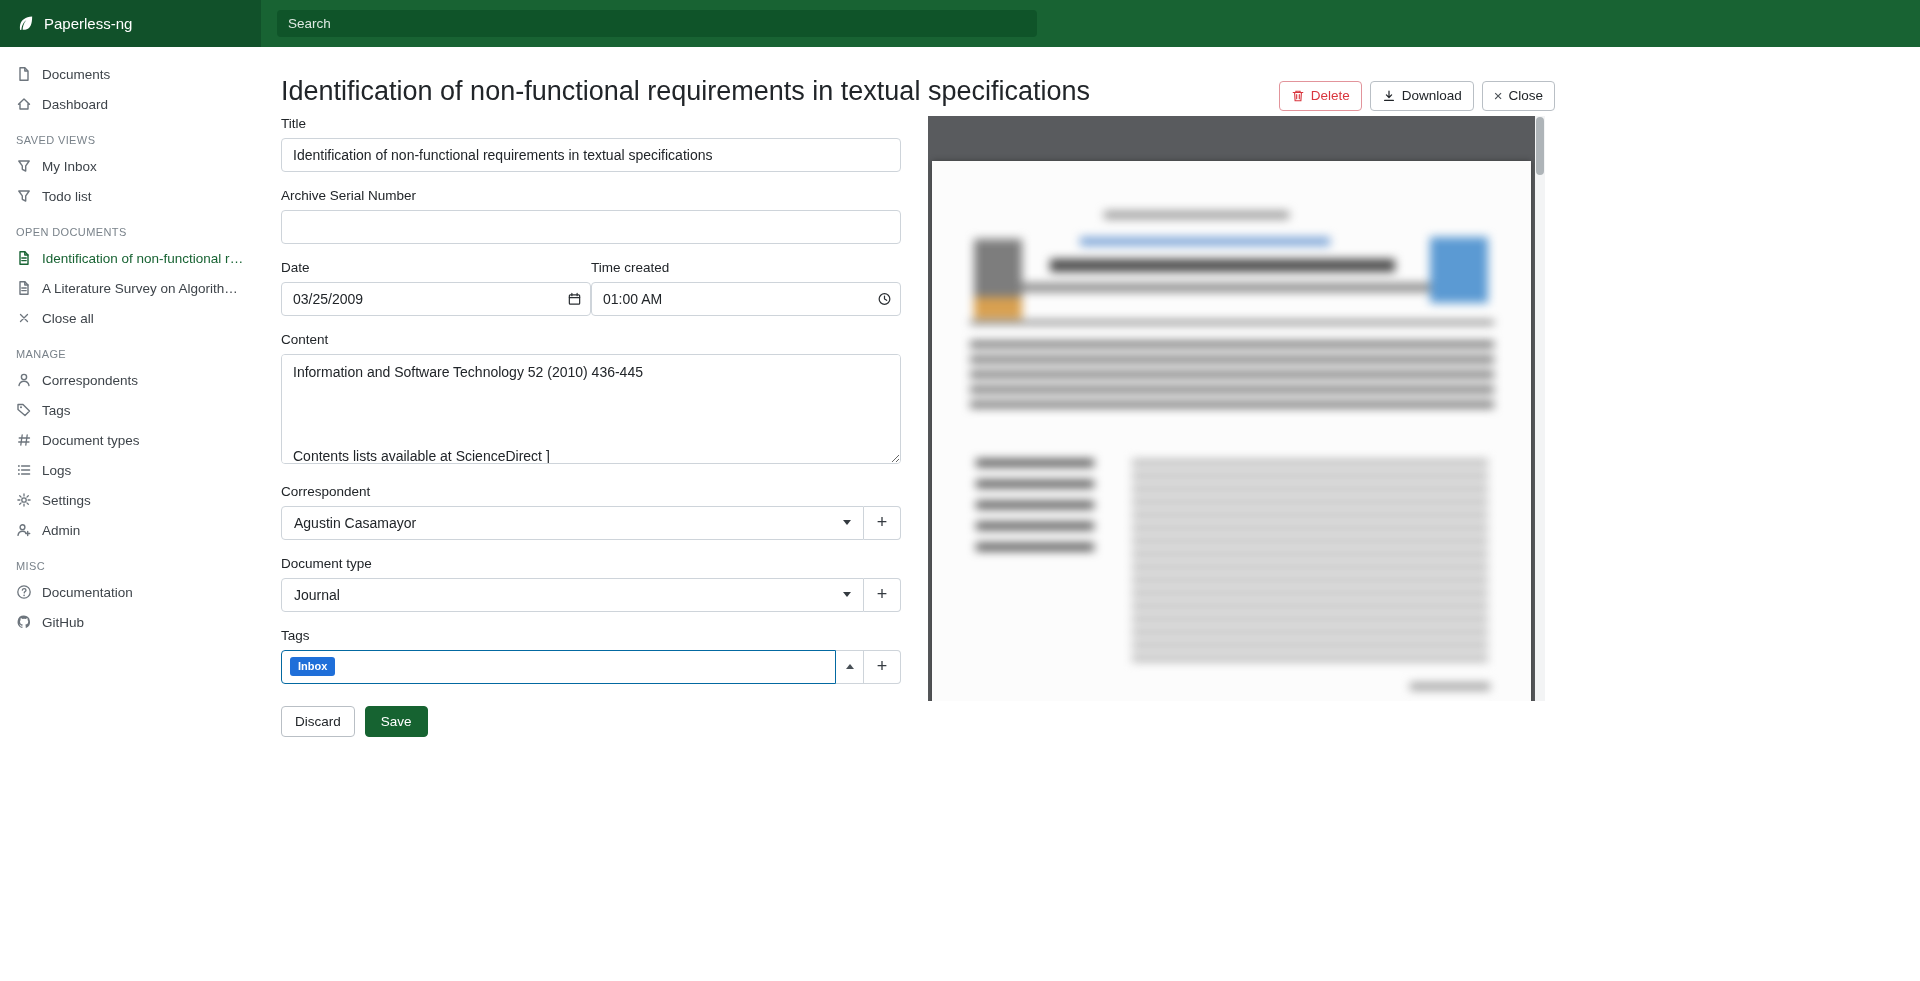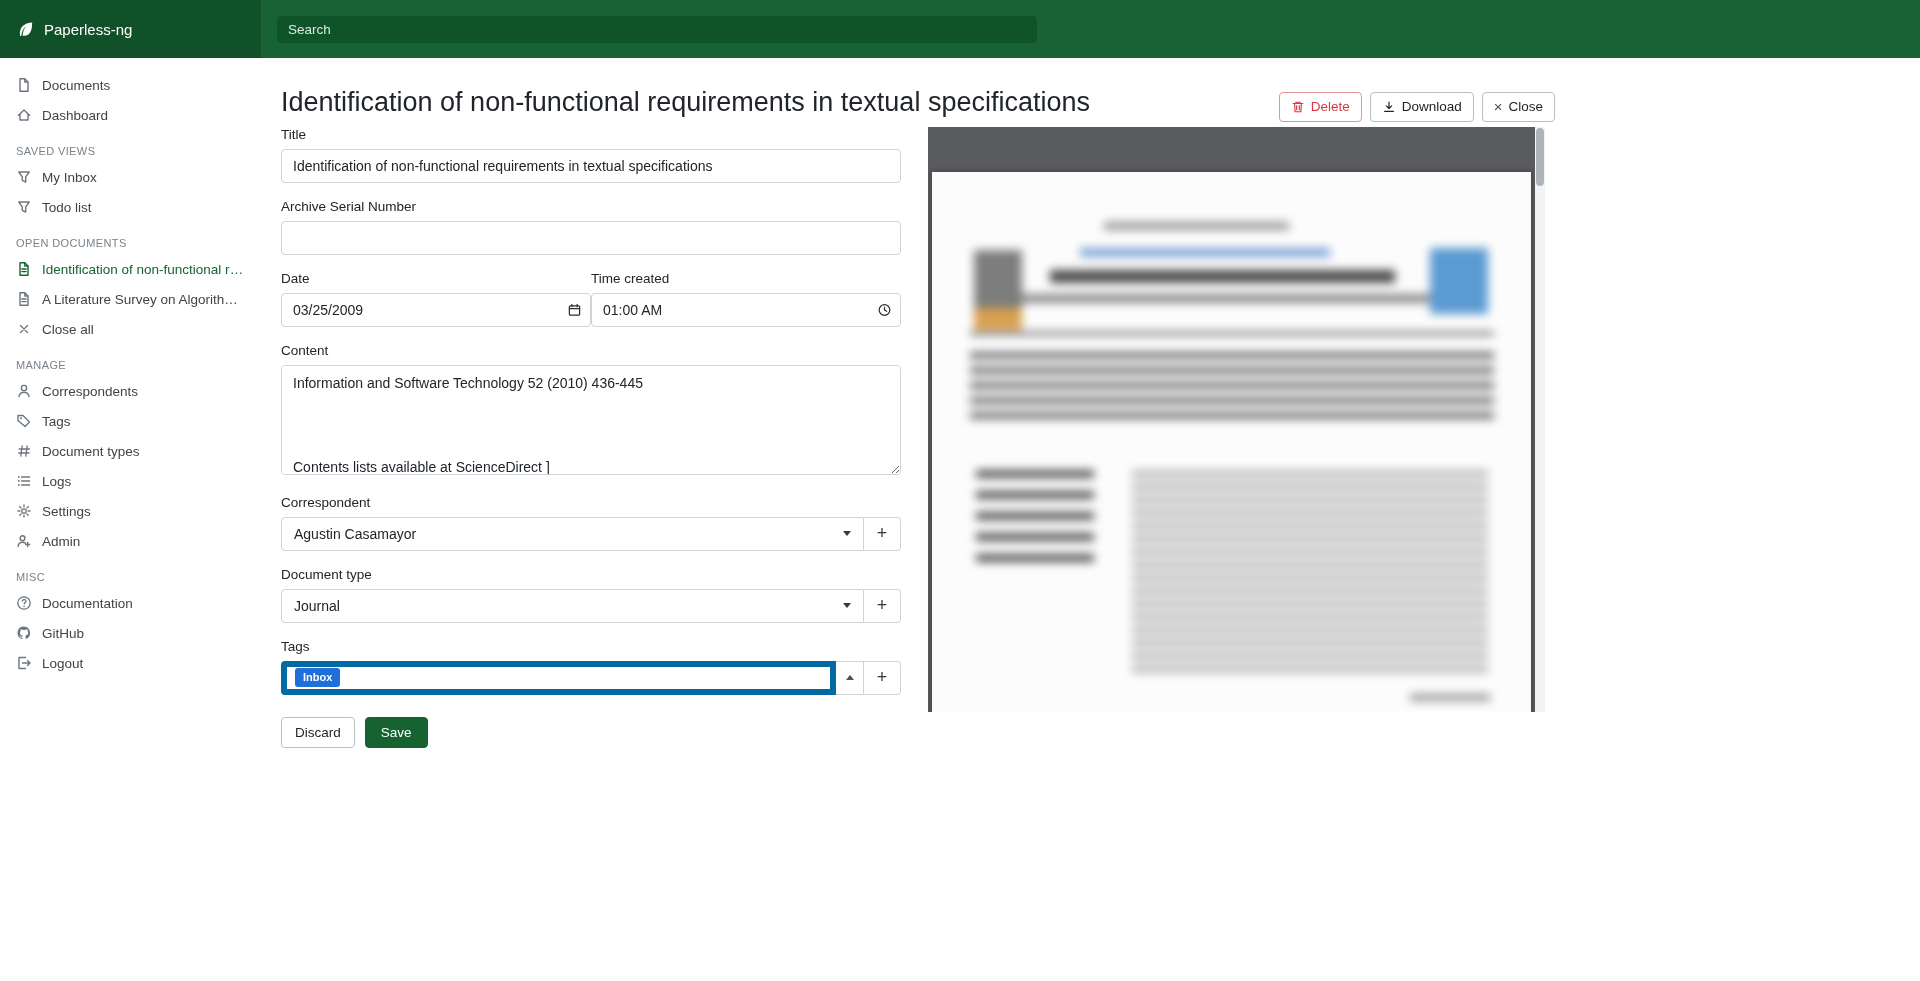--- a/index.html
+++ b/index.html
@@ -5,21 +5,21 @@
   * { box-sizing: border-box; }
   html,body { margin:0; padding:0; }
   body {
     width:1920px; height:981px; overflow:hidden;
     font-family:"Liberation Sans", sans-serif;
     color:#212529; background:#fff;
   }
   svg { display:block; }
 
   
-  .topbar { display:flex; height:58px; background:#186333; }
+  .topbar { display:flex; height:47px; background:#186333; }
   .brand {
     width:261px; flex:0 0 261px; background:#11512a; color:#fff;
     display:flex; align-items:center; gap:9px; padding:0 16px; font-size:15px;
     cursor:pointer;
   }
   .search-wrap { flex:1; display:flex; align-items:center; padding-left:16px; }
   .search-input {
     width:760px; height:27px; background:#0f5429; border:none; border-radius:4px;
     color:#fff; padding:0 11px; font-size:13.5px; font-family:inherit; outline:none;
   }
@@ -89,21 +89,21 @@
   }
   .ig-btn {
     width:37px; height:34px; border:1px solid #ced4da; border-left:none; background:#fff;
     color:#343a40; cursor:pointer; display:flex; align-items:center; justify-content:center;
     font-size:18px; font-family:inherit; padding:0;
   }
   .ig-btn.rounded-r { border-radius:0 4px 4px 0; }
   .ig-btn.narrow { width:28px; }
 
   .tags-box {
-    flex:1; height:34px; border:6px solid #0369a1; border-radius:4px 0 0 4px;
+    flex:1; height:34px; border:1px solid #0369a1; border-radius:4px 0 0 4px;
     display:flex; align-items:center; padding:0 8px; gap:6px; background:#fff; cursor:text;
   }
   .tag-pill {
     color:#fff; font-size:11px; font-weight:bold; padding:3px 8px; border-radius:3px;
     line-height:1.2; cursor:pointer;
   }
 
   .form-actions { display:flex; gap:10px; margin-top:22px; }
   .btn-save { background:#166331; border:1px solid #166331; color:#fff; padding:6px 15px; }
   .btn-discard { padding:6px 13px; }
@@ -281,29 +281,20 @@
         </span>
       <span class="lbl">Documentation</span>
     </a>
     <a class="nav-item">
       <span class="ico">
           <svg width="16" height="16" viewBox="0 0 16 16">
             <path fill="currentColor" d="M8 1.6a6.4 6.4 0 0 0-2 12.5c.3 0 .4-.1.4-.3v-1.2c-1.8.4-2.2-.9-2.2-.9-.3-.7-.7-.9-.7-.9-.6-.4 0-.4 0-.4.7 0 1 .7 1 .7.6 1 1.6.7 2 .5 0-.4.2-.7.4-.9-1.4-.2-2.9-.7-2.9-3.1 0-.7.3-1.3.7-1.7-.1-.2-.3-.8 0-1.7 0 0 .6-.2 1.8.7a6 6 0 0 1 3.2 0c1.2-.9 1.8-.7 1.8-.7.3.9.1 1.5 0 1.7.4.4.7 1 .7 1.7 0 2.4-1.5 2.9-2.9 3.1.2.2.4.6.4 1.2v1.7c0 .2.1.3.4.3A6.4 6.4 0 0 0 8 1.6z"></path>
           </svg>
         </span>
       <span class="lbl">GitHub</span>
-    </a>
-    <a class="nav-item">
-      <span class="ico">
-          <svg width="16" height="16" viewBox="0 0 16 16" fill="none" stroke="currentColor" stroke-width="1.4" stroke-linecap="round" stroke-linejoin="round">
-            <path d="M9.5 2.5H3v11h6.5"></path>
-            <path d="M6.5 8H14M11.5 5.5 14 8l-2.5 2.5"></path>
-          </svg>
-        </span>
-      <span class="lbl">Logout</span>
     </a>
   </aside>
 
   <main class="main">
     <div class="content-wrap">
 
       <div class="page-head">
         <h1 class="page-title">Identification of non-functional requirements in textual specifications</h1>
         <div class="actions">
           <button class="btn btn-danger">

